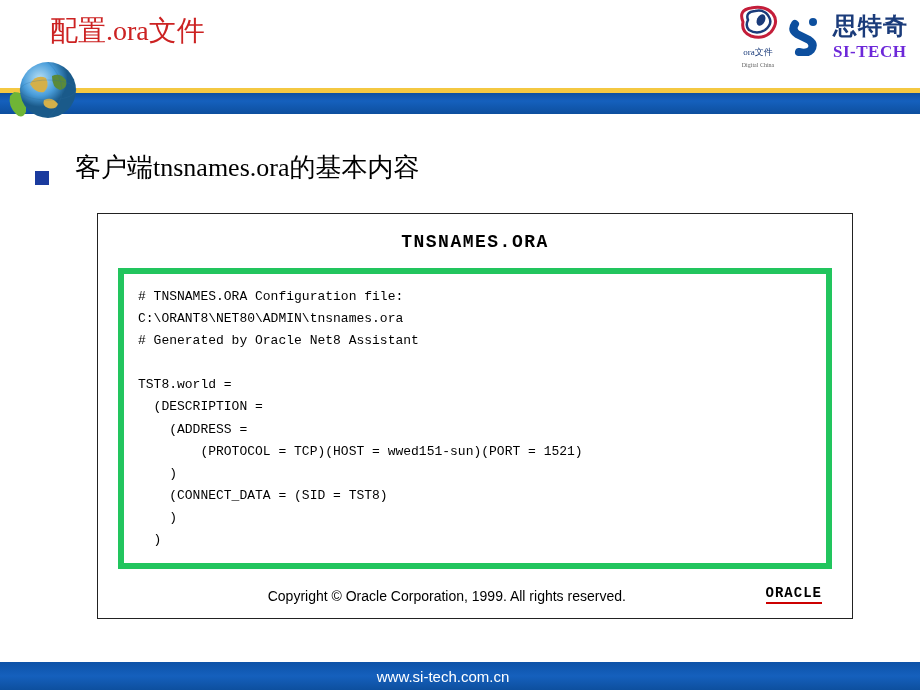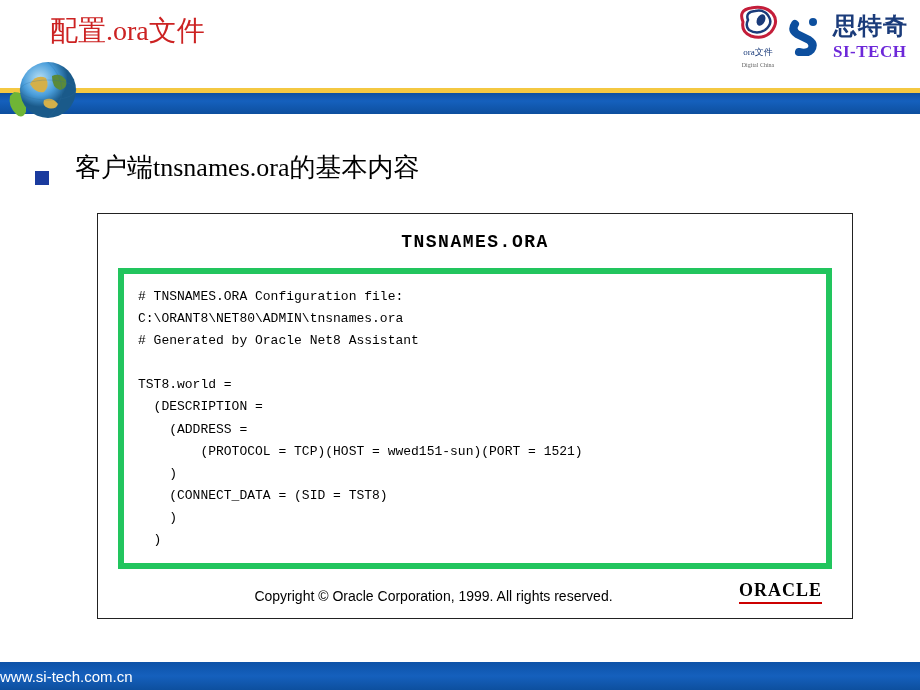--- a/index.html
+++ b/index.html
@@ -137,37 +137,37 @@
       align-items: flex-end;
       padding: 0 10px 2px 10px;
     }
     .copyright {
       font-size: 14px;
       color: #000;
       font-family: Arial, sans-serif;
       margin: 0 auto;
     }
     .oracle-logo {
-      font-family: Liberation Serif, serif;
-      font-size: 18px;
+      font-family: Liberation Mono, monospace;
+      font-size: 14px;
       font-weight: bold;
       letter-spacing: 1px;
       color: #000;
       border-bottom: 2px solid #cc0000;
       padding-bottom: 1px;
     }
     .bottom-bar {
       position: absolute;
       left: 0;
       bottom: 0;
       width: 100%;
       height: 28px;
       background: linear-gradient(to bottom, #0d52a8 0%, #1560bd 50%, #0d4f9e 100%);
       display: flex;
-      justify-content: flex-start;
+      justify-content: center;
       align-items: center;
       padding-right: 34px;
     }
     .bottom-url {
       color: #ffffff;
       font-size: 15px;
       font-family: Arial, sans-serif;
     }
   </style>
 </head>

